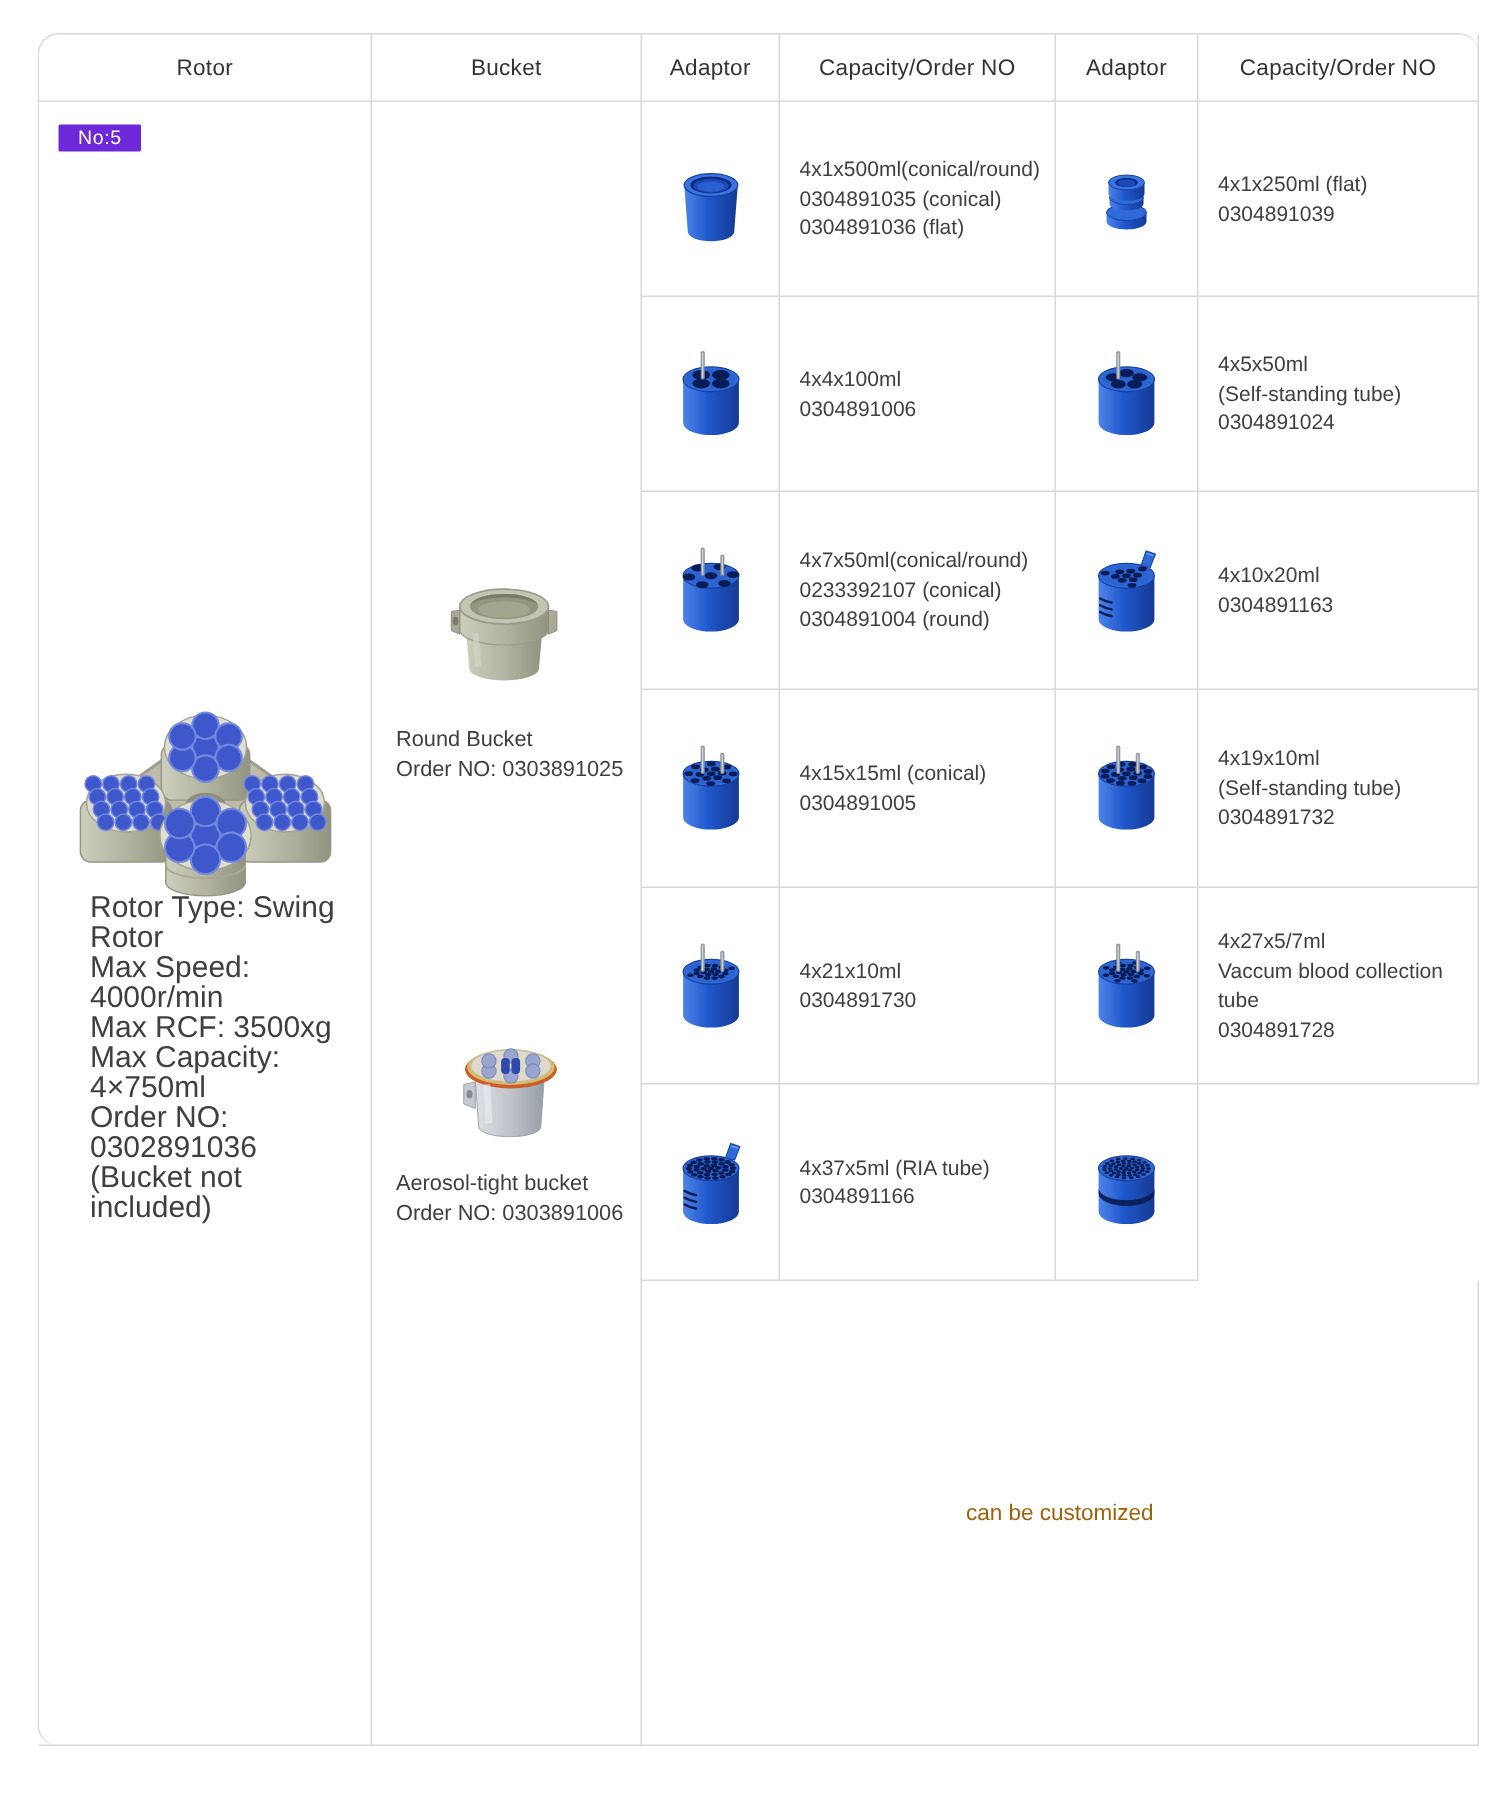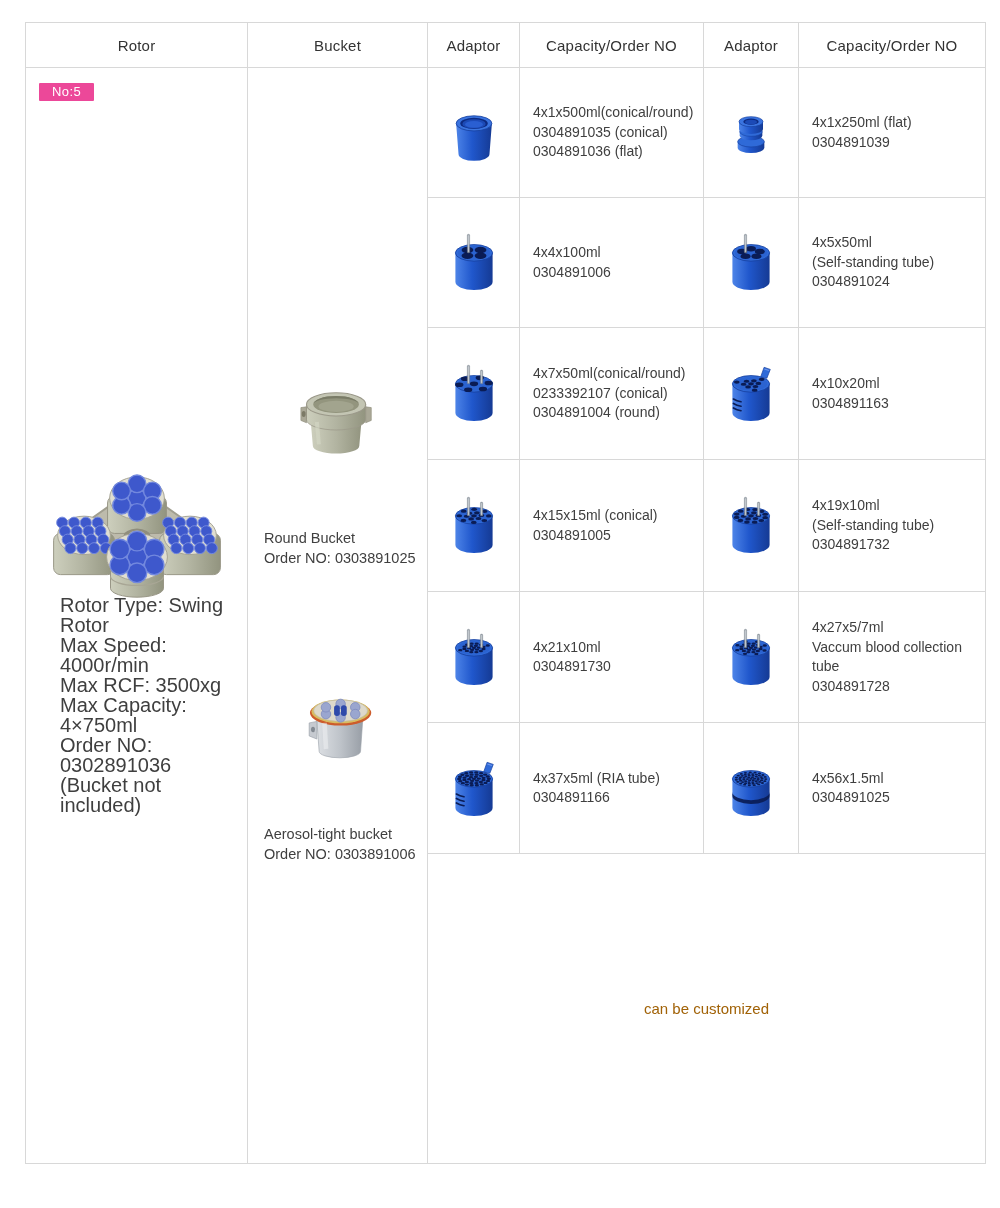--- a/index.html
+++ b/index.html
@@ -12,20 +12,21 @@
     font-family:"Liberation Sans","DejaVu Sans",sans-serif;color:var(--text);
   }
   .sheet{position:absolute;left:25px;top:22px;}
   .grid{
     display:grid;
     grid-template-columns:222px 180px 92px 184px 95px 187px;
     grid-template-rows:45px 130px 130px 132px 132px 131px 131px 310px;
     border-top:1px solid var(--border);
     border-left:1px solid var(--border);
     background:#fff;
+    border-radius:14px;
   }
   .cell{
     border-right:1px solid var(--border);
     border-bottom:1px solid var(--border);
     position:relative;
     min-width:0;
   }
   .hcell{
     display:flex;align-items:center;justify-content:center;
     font-size:15px;color:#333;letter-spacing:0.2px;
@@ -47,21 +48,21 @@
   }
   .rotor-art{position:absolute;top:383px;left:50%;transform:translateX(-50%);line-height:0;}
   .rotor-specs{
     position:absolute;top:527px;left:34px;right:4px;
     font-size:20px;line-height:20px;white-space:pre-line;color:var(--text);
   }
   .bucket-art1{position:absolute;top:306px;left:50%;transform:translateX(-52%);line-height:0;}
   .bucket-art2{position:absolute;top:610px;left:50%;transform:translateX(-48%);line-height:0;}
   .bucket-label{
     position:absolute;left:16px;right:2px;
-    font-size:14.5px;line-height:20px;white-space:pre-line;color:var(--text);margin-top:45px;
+    font-size:14.5px;line-height:20px;white-space:pre-line;color:var(--text);
   }
   .bucket-label1{top:415px;}
   .bucket-label2{top:711px;}
   .adaptor-art{line-height:0;display:block;}
 </style>
 </head>
 <body>
 
 <svg width="0" height="0" style="position:absolute" aria-hidden="true">
   <defs>
@@ -86,21 +87,21 @@
 <div class="sheet">
   <div class="grid" id="grid">
     <div class="cell hcell" style="grid-column:1;grid-row:1">Rotor</div>
     <div class="cell hcell" style="grid-column:2;grid-row:1">Bucket</div>
     <div class="cell hcell" style="grid-column:3;grid-row:1">Adaptor</div>
     <div class="cell hcell" style="grid-column:4;grid-row:1">Capacity/Order NO</div>
     <div class="cell hcell" style="grid-column:5;grid-row:1">Adaptor</div>
     <div class="cell hcell" style="grid-column:6;grid-row:1">Capacity/Order NO</div>
 
     <div class="cell rotor-cell">
-      <span class="badge" style="background: #ec4899;">No:5</span>
+      <span class="badge" style="background: #6d28d9;">No:5</span>
       <span class="rotor-art"><svg width="206" height="157" viewBox="0 0 210 160" xmlns="http://www.w3.org/2000/svg">
             <path d="M105 36 L170 82 L105 128 L40 82 Z" fill="#bdbbac" stroke="#a09e8f" stroke-width="2" stroke-linejoin="round"></path>
             <rect x="75" y="46" width="60" height="38" rx="7" fill="url(#gK)" stroke="#979585" stroke-width="1"></rect>
             <ellipse cx="105" cy="48" rx="27.900000000000002" ry="21.599999999999998" fill="#e0ded1" stroke="#a5a394" stroke-width="1"></ellipse>
             <circle cx="105.0" cy="48.0" r="9" fill="#3e58cc" stroke="#7288de" stroke-width="1.4"></circle>
             <circle cx="105.0" cy="33.4" r="9" fill="#3e58cc" stroke="#7288de" stroke-width="1.4"></circle>
             <circle cx="120.7" cy="40.7" r="9" fill="#3e58cc" stroke="#7288de" stroke-width="1.4"></circle>
             <circle cx="120.7" cy="55.3" r="9" fill="#3e58cc" stroke="#7288de" stroke-width="1.4"></circle>
             <circle cx="105.0" cy="62.6" r="9" fill="#3e58cc" stroke="#7288de" stroke-width="1.4"></circle>
             <circle cx="89.3" cy="55.3" r="9" fill="#3e58cc" stroke="#7288de" stroke-width="1.4"></circle>
@@ -574,19 +575,15 @@
             <ellipse cx="26.4" cy="31.3" rx="2.3" ry="1.3" fill="#0a1c55"></ellipse>
             <ellipse cx="30.9" cy="28.9" rx="2.3" ry="1.3" fill="#0a1c55"></ellipse>
             <ellipse cx="36.9" cy="27.2" rx="2.3" ry="1.3" fill="#0a1c55"></ellipse>
             <ellipse cx="43.9" cy="26.6" rx="2.3" ry="1.3" fill="#0a1c55"></ellipse>
             <ellipse cx="50.9" cy="26.9" rx="2.3" ry="1.3" fill="#0a1c55"></ellipse>
             <ellipse cx="57.3" cy="28.2" rx="2.3" ry="1.3" fill="#0a1c55"></ellipse>
             <ellipse cx="62.3" cy="30.4" rx="2.3" ry="1.3" fill="#0a1c55"></ellipse>
             <ellipse cx="65.5" cy="33.2" rx="2.3" ry="1.3" fill="#0a1c55"></ellipse>
           </svg></span>
       </div>
-      <div class="cell cap-cell" style="grid-area: 7 / 6;">
-        <div class="cap-text">4x56x1.5ml
-0304891025</div>
-      </div>
       <div class="cell footer-cell">can be customized</div>
   </div>
 </div>
 
 </body></html>

